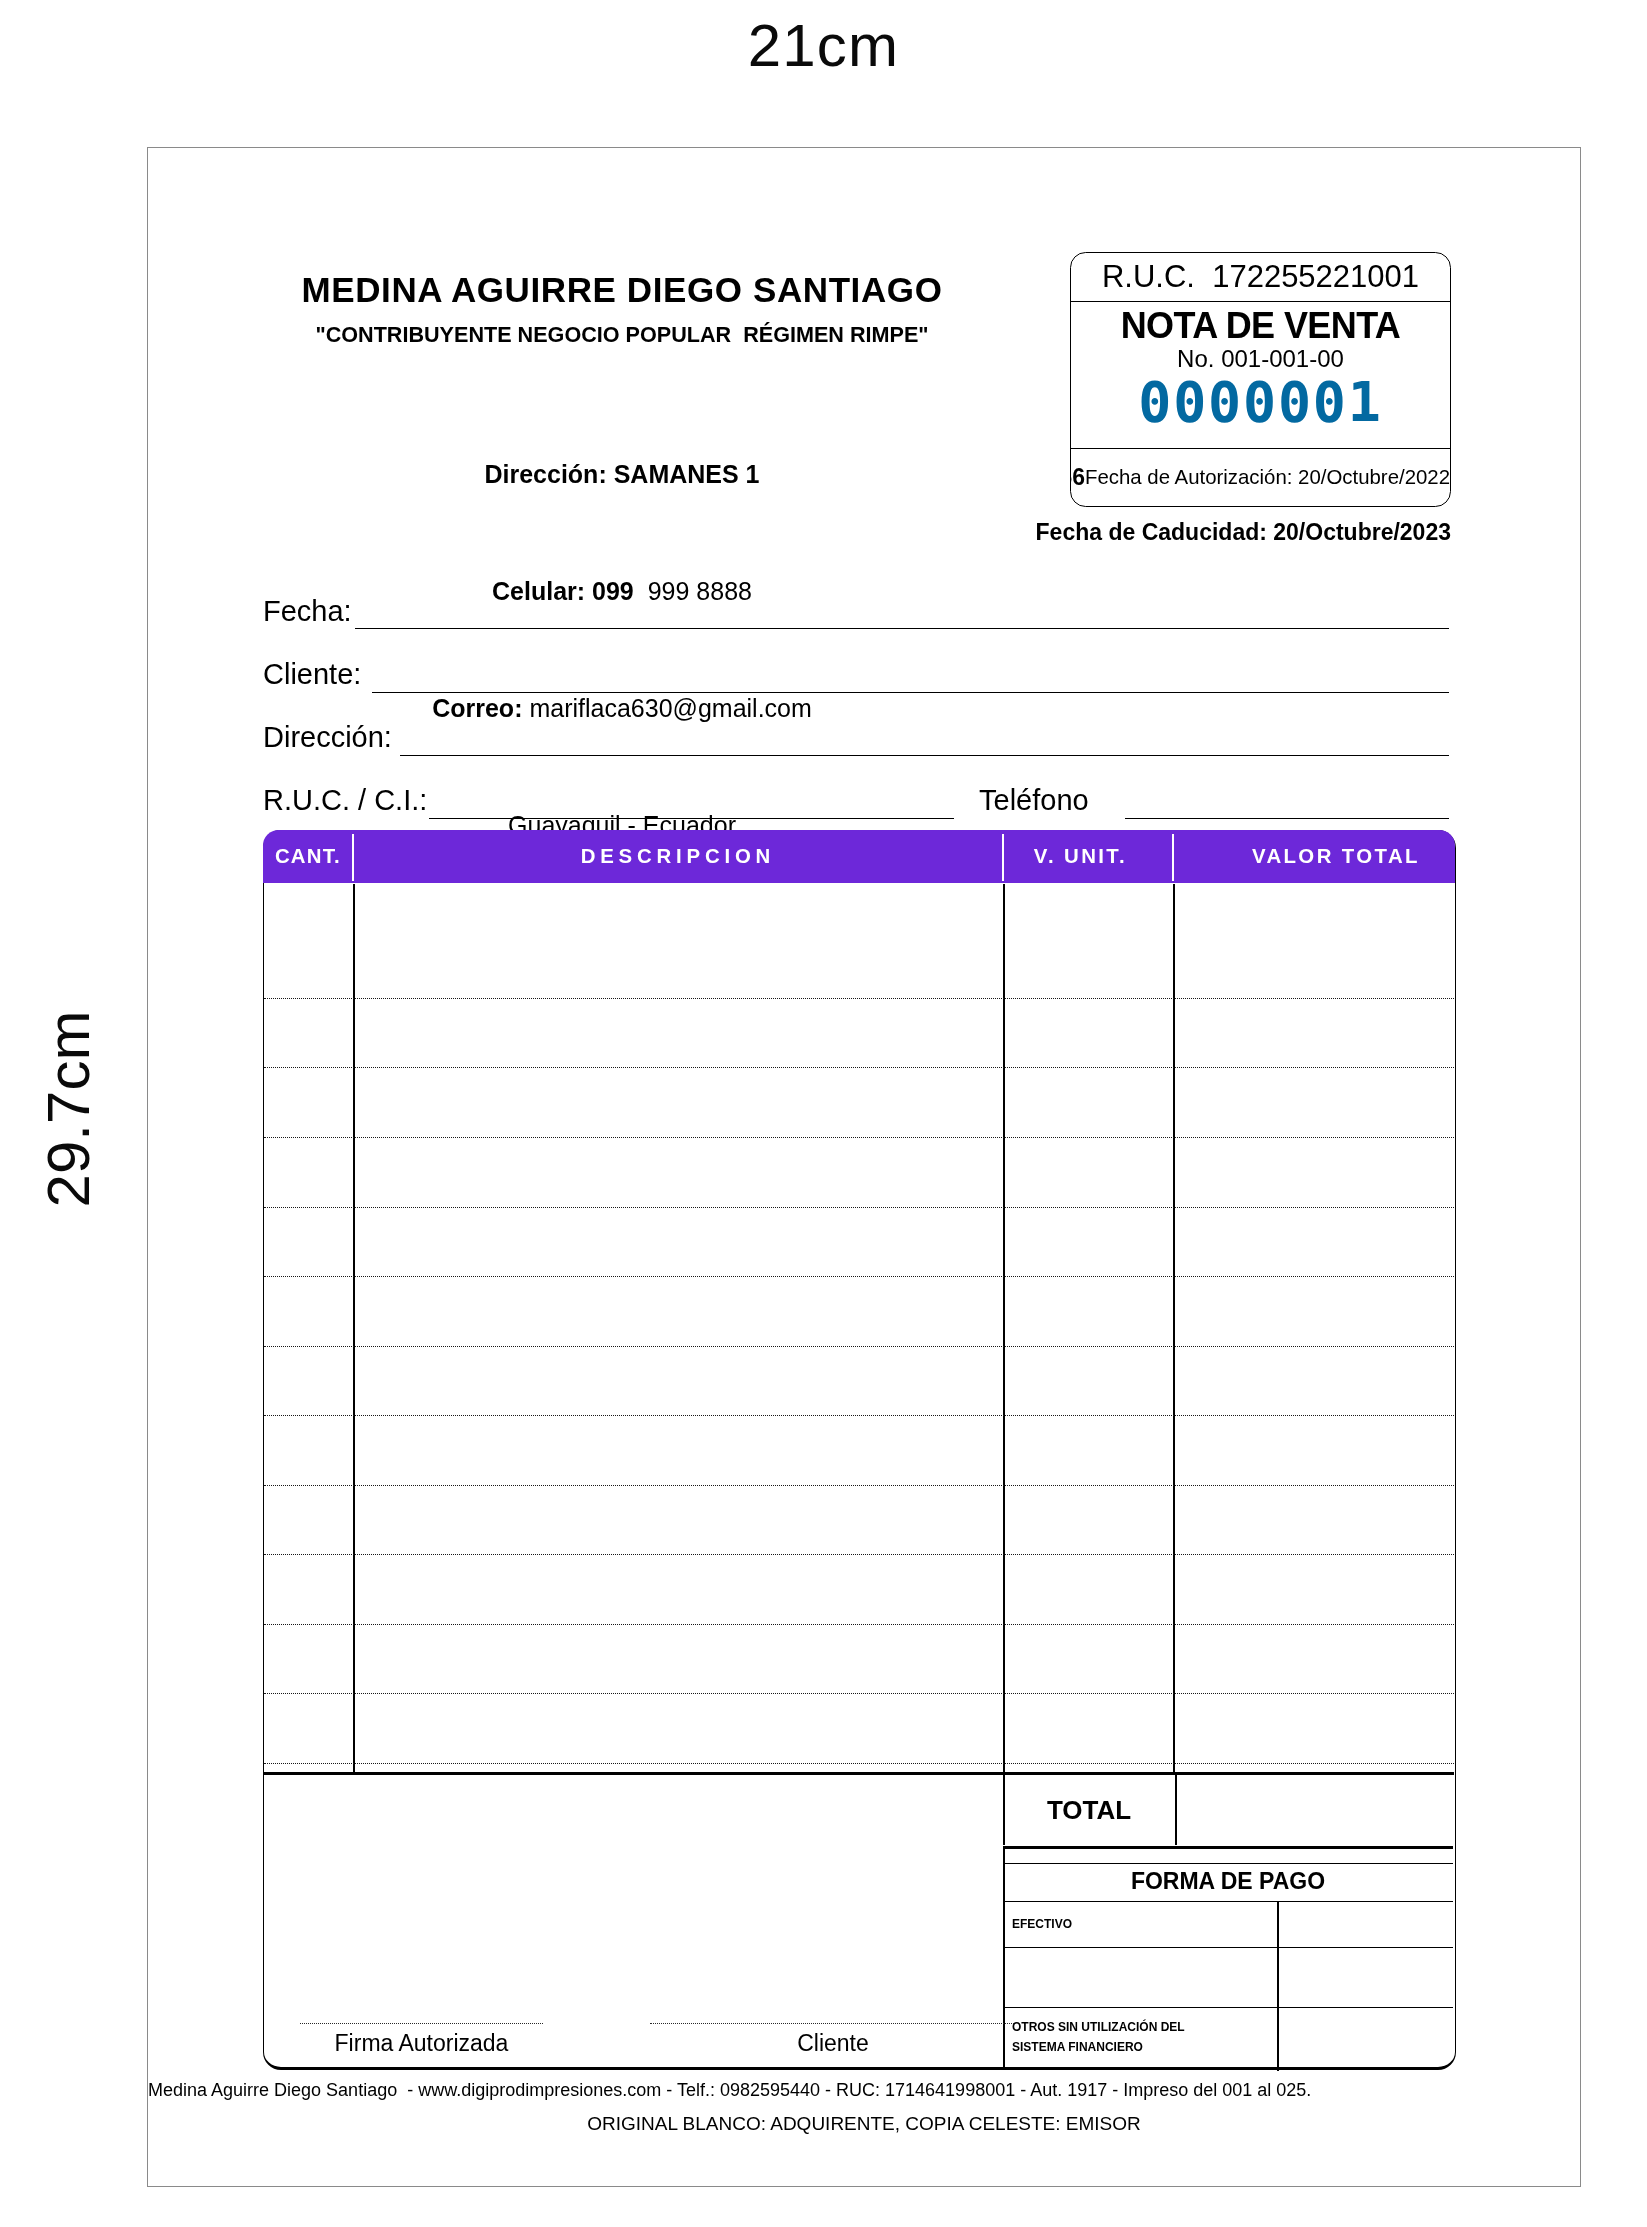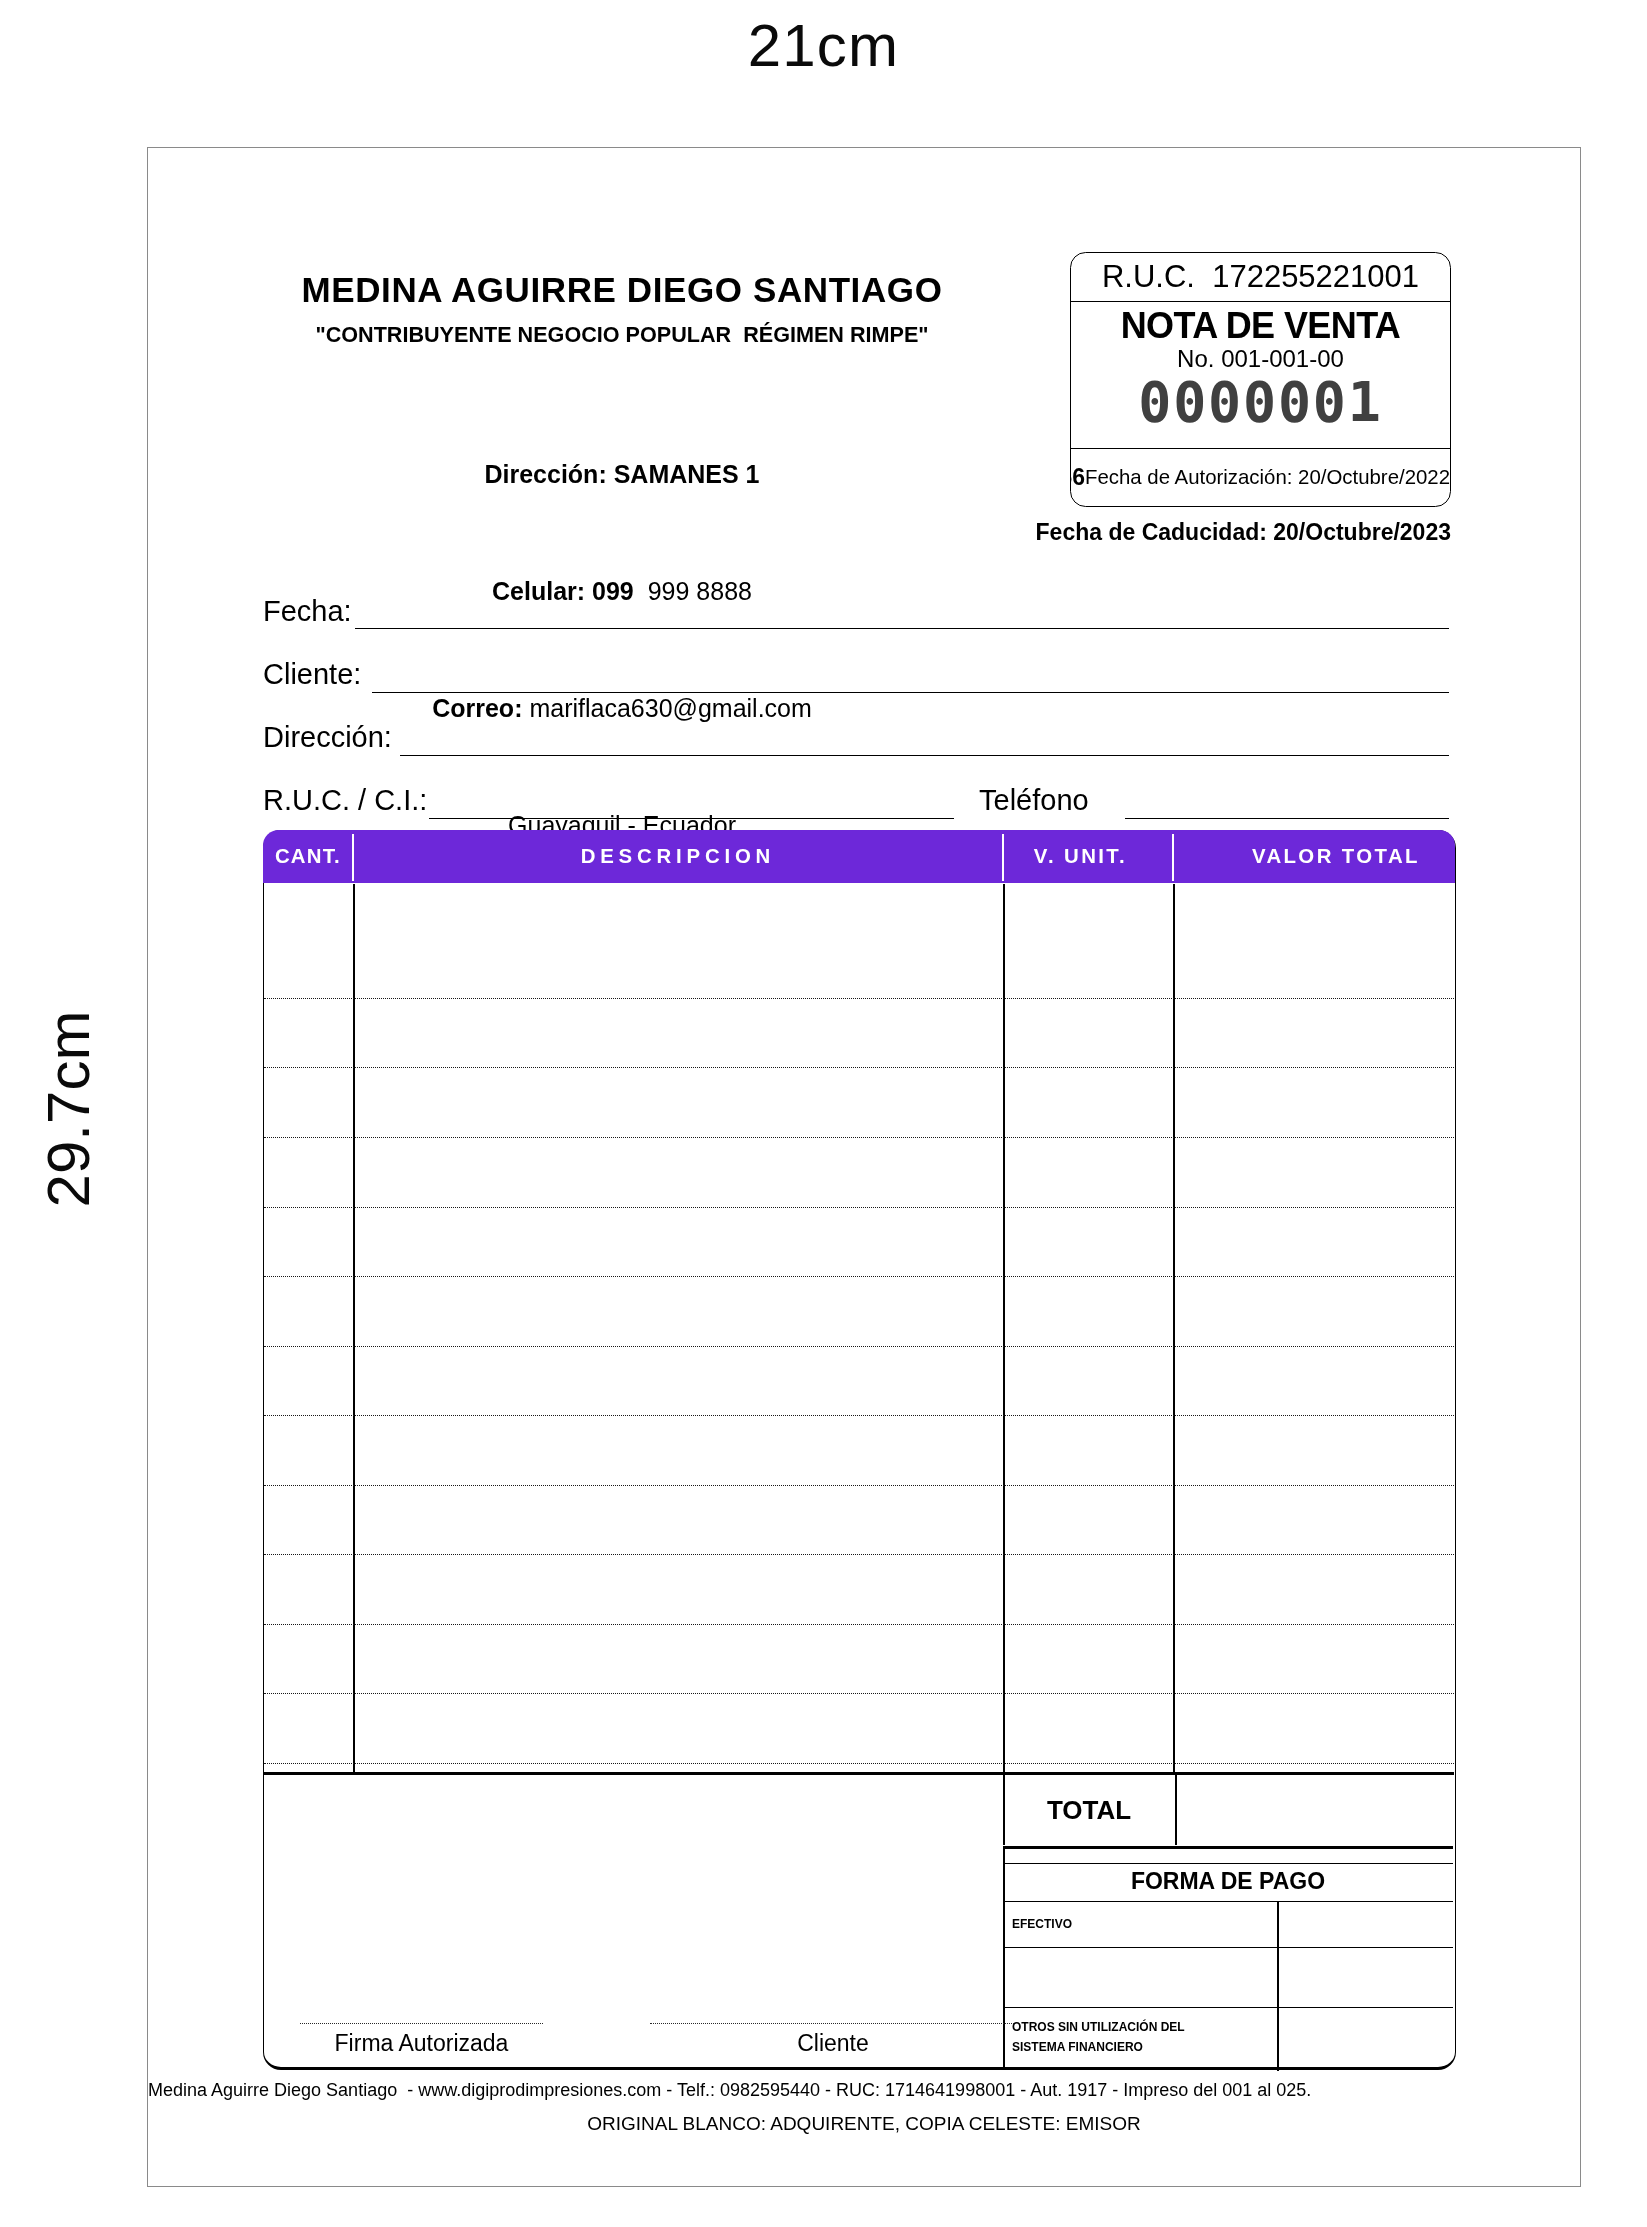--- a/index.html
+++ b/index.html
@@ -93,21 +93,21 @@
         <div><span class="b">Correo: </span><span>mariflaca630@gmail.com</span></div>
         <div>Guayaquil - Ecuador</div>
       </div>
     </div>
 
     <div class="rucbox">
       <div class="ruc-s1">R.U.C.  172255221001</div>
       <div class="ruc-s2">
         <div class="doc-type">NOTA DE VENTA</div>
         <div class="doc-series">No. 001-001-00</div>
-        <div class="doc-seq" id="seq" style="color: #404040;">0000001</div>
+        <div class="doc-seq" id="seq" style="color: #0369a1;">0000001</div>
       </div>
       <div class="ruc-s3">
         <div class="auth-line">Autorización SRI: 1130616966</div>
         <div class="auth-date">Fecha de Autorización: 20/Octubre/2022</div>
       </div>
     </div>
     <div class="expiry">Fecha de Caducidad: 20/Octubre/2023</div>
 
     <div class="flabel" style="left:115px; top:447px;">Fecha:</div>
     <div class="fline" style="left:207px; top:480px;  width:1094px;"></div>

